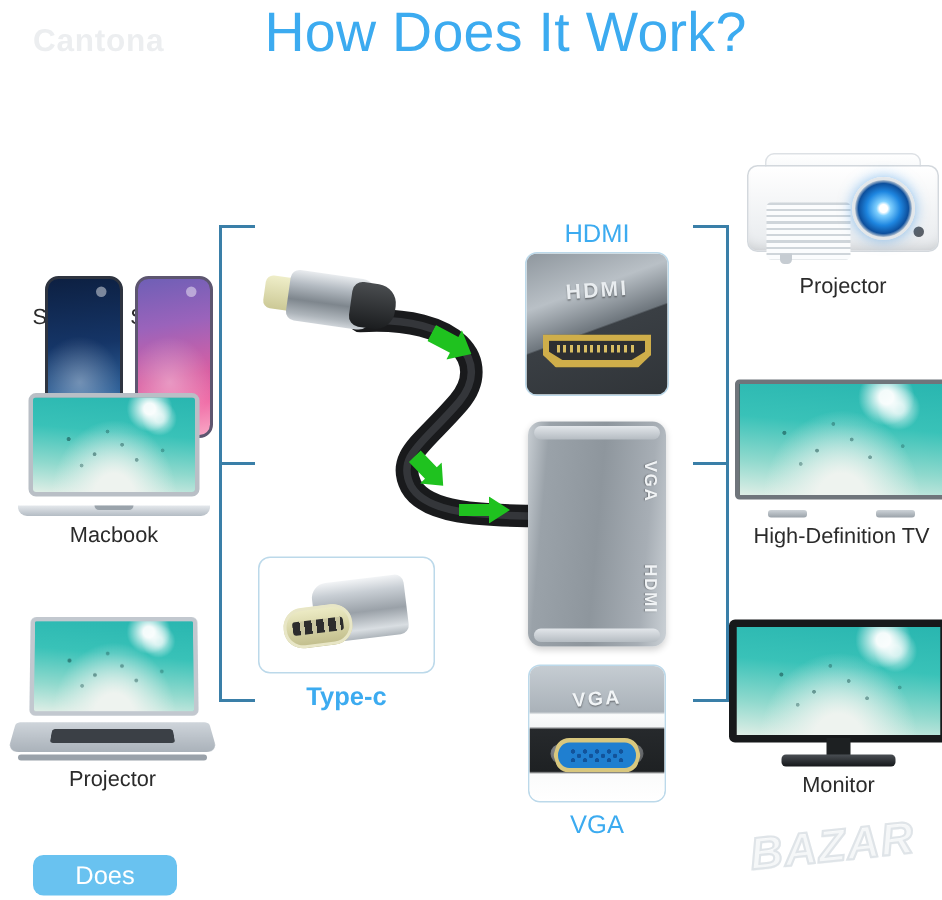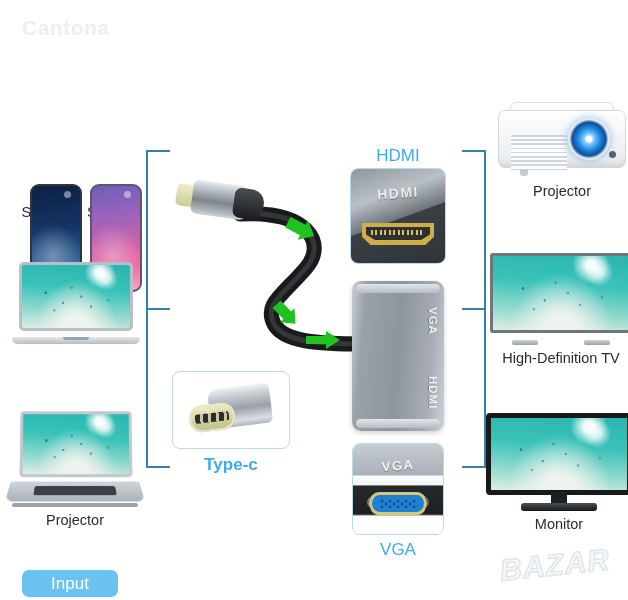--- a/index.html
+++ b/index.html
@@ -340,20 +340,21 @@
     padding:0 18px; height:27px; min-width:96px;
   }
 </style>
 </head>
 <body>
 
 <div id="stage">
 
   <div class="wm-cantona">Cantona</div>
 
+  <div class="title">How Does It Work?</div>
 
   <div class="item" style="left:10px; top:92px; width:128px;">
     <div class="phones">
       <div class="phone p1">
           <div class="notch"></div>
           <div class="blob"></div>
         </div>
       <div class="phone p2">
           <div class="notch"></div>
           <div class="blob"></div>
@@ -362,20 +363,21 @@
     <div class="cap" style="margin-top:112px;">Samsung S8/S9</div>
   </div>
 
   <div class="item" style="left:12px; top:262px; width:128px;">
     <div class="laptop">
       <div class="lid">
           <div class="water"></div>
         </div>
       <div class="base"></div>
     </div>
+    <div class="cap">Macbook</div>
   </div>
 
   <div class="item" style="left:6px; top:411px; width:138px;">
     <div class="chrome">
       <div class="lid">
           <div class="water"></div>
         </div>
       <div class="kb"></div>
       <div class="foot"></div>
     </div>
@@ -484,17 +486,17 @@
     <div class="mon">
       <div class="screen">
           <div class="water"></div>
         </div>
       <div class="neck"></div>
       <div class="foot"></div>
     </div>
     <div class="cap">Monitor</div>
   </div>
 
-  <div class="badge" style="left:22px; top:570px;">Input</div>
+  <div class="badge" style="left:22px; top:570px;">Does</div>
 
   <div class="wm-bazar">BAZAR</div>
 
 </div>
 
 </body></html>

